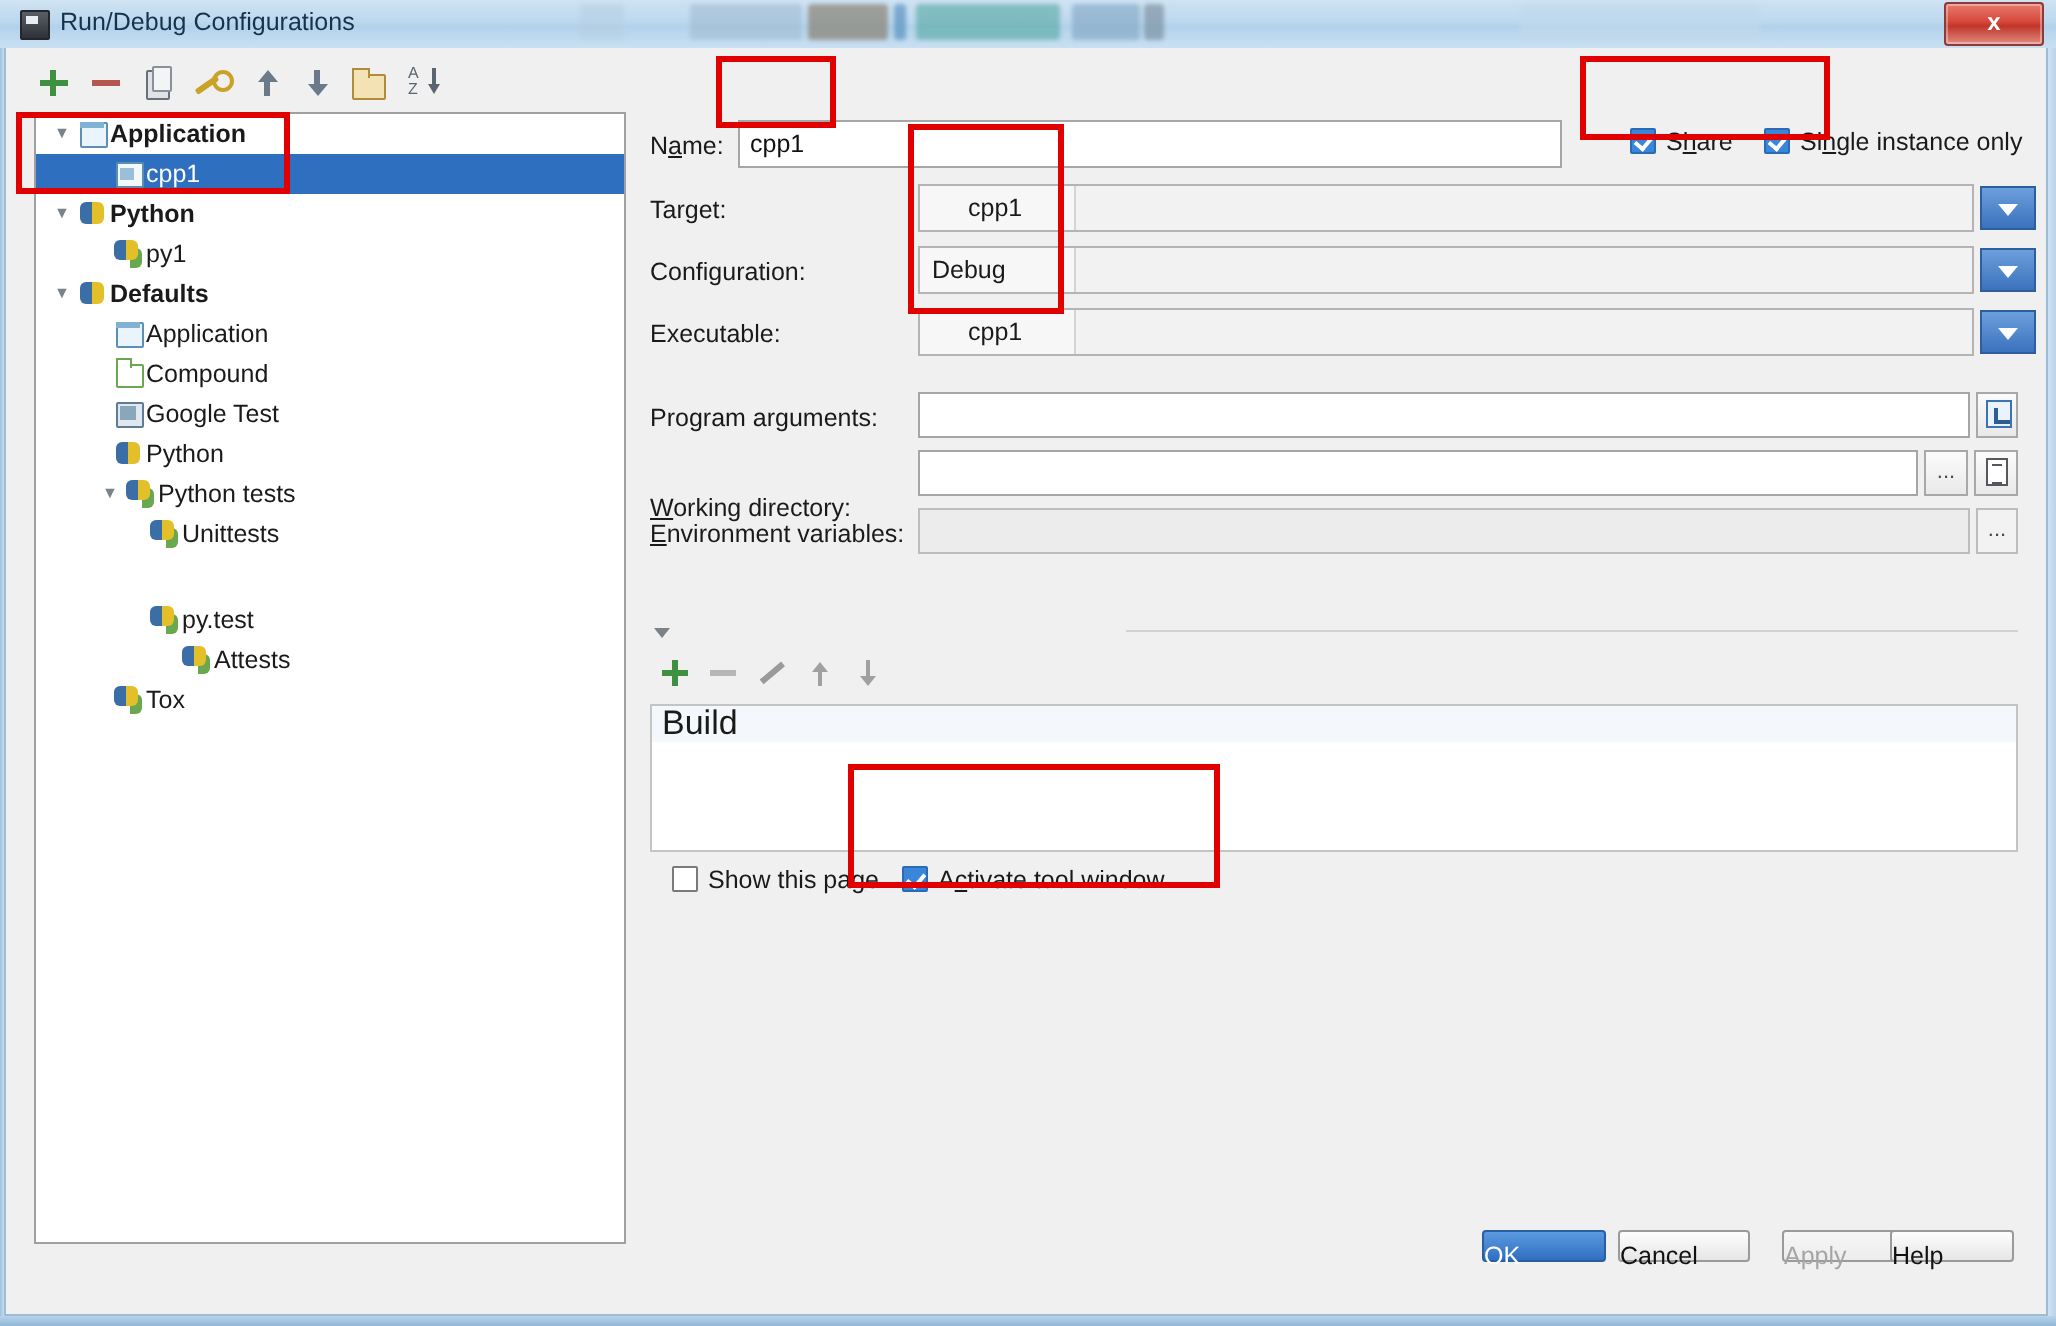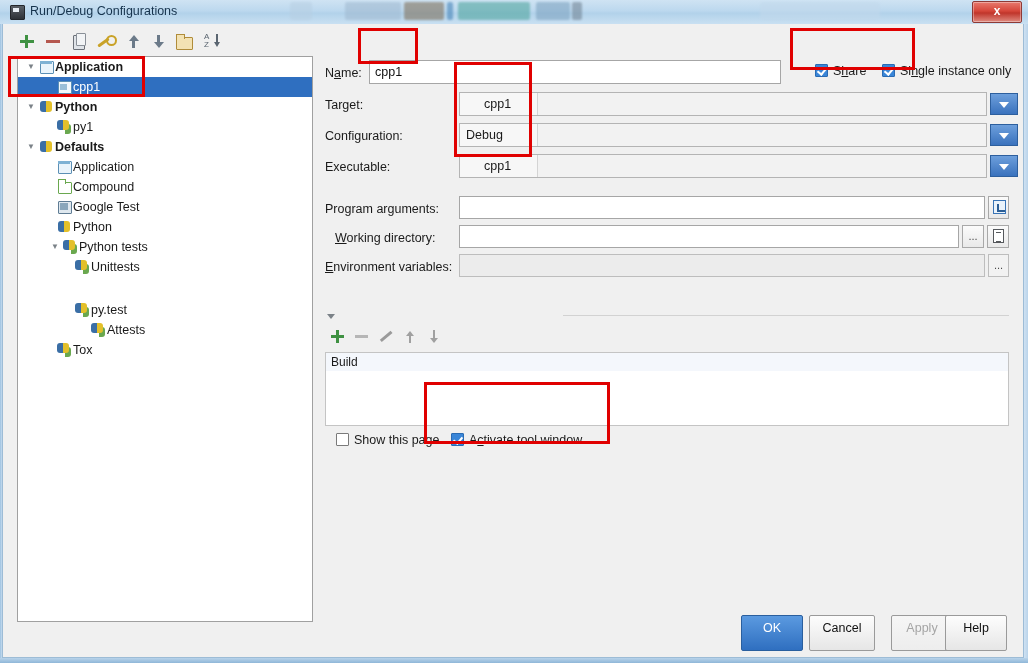--- a/index.html
+++ b/index.html
@@ -297,29 +297,29 @@
     content:"";position:absolute;left:7px;top:11px;width:0;height:0;
     border-left:4.5px solid transparent;border-right:4.5px solid transparent;
     border-top:5px solid #a0a0a0;
   }
   .blt-down:after{content:"";position:absolute;left:9.5px;top:3px;width:2.5px;height:8px;background:#a0a0a0;}
   #bl-list{
     position:absolute;left:322px;top:328px;right:14px;height:74px;
     background:#fff;border:1px solid #c4c4c4;box-sizing:border-box;overflow:hidden;
   }
   #bl-list .row{
-    height:18px;line-height:18px;padding-left:5px;font-size:12px;
+    height:18px;line-height:18px;padding-left:5px;font-size:17px;
     background:#f4f7fc;
   }
   
   .btn{
-    position:absolute;height:36px;box-sizing:border-box;
+    position:absolute;height:16px;box-sizing:border-box;
     border:1px solid #9a9a9a;border-radius:2px;
     background:linear-gradient(to bottom,#fdfdfd,#e6e6e6);
-    font-size:12.5px;text-align:center;line-height:24px;cursor:pointer;color:#111;
+    font-size:12.5px;text-align:left;line-height:24px;cursor:pointer;color:#111;
   }
   .btn.primary{
     background:linear-gradient(to bottom,#5b9ae0,#2f6fc0);
     border-color:#2a5f9e;color:#fff;
   }
   .btn.disabled{color:#a5a5a5;background:linear-gradient(to bottom,#f6f6f6,#ededed);}
   
   .anno{position:absolute;border:3px solid #e00000;box-sizing:border-box;pointer-events:none;}
   
   #right-edge{
@@ -427,21 +427,21 @@
     </div>
 
     <div class="lbl" style="left:322px;top:178px;">
       <span>Program ar</span><span class="mn">g</span><span>uments:</span>
     </div>
     <div class="field" style="left:456px;top:172px;width:526px;height:23px;"></div>
     <div class="sqbtn" style="left:985px;top:172px;width:21px;height:23px;">
       <span class="expand-glyph"></span>
     </div>
 
-    <div class="lbl" style="left:322px;top:207px;margin-left:10px;">
+    <div class="lbl" style="left:322px;top:223px;">
       <span></span><span class="mn">W</span><span>orking directory:</span>
     </div>
     <div class="field" style="left:456px;top:201px;width:500px;height:23px;"></div>
     <div class="sqbtn" style="left:959px;top:201px;width:22px;height:23px;">
       <span class="glyph">...</span>
     </div>
     <div class="sqbtn" style="left:984px;top:201px;width:22px;height:23px;">
       <span class="doc-glyph"></span>
     </div>
 

